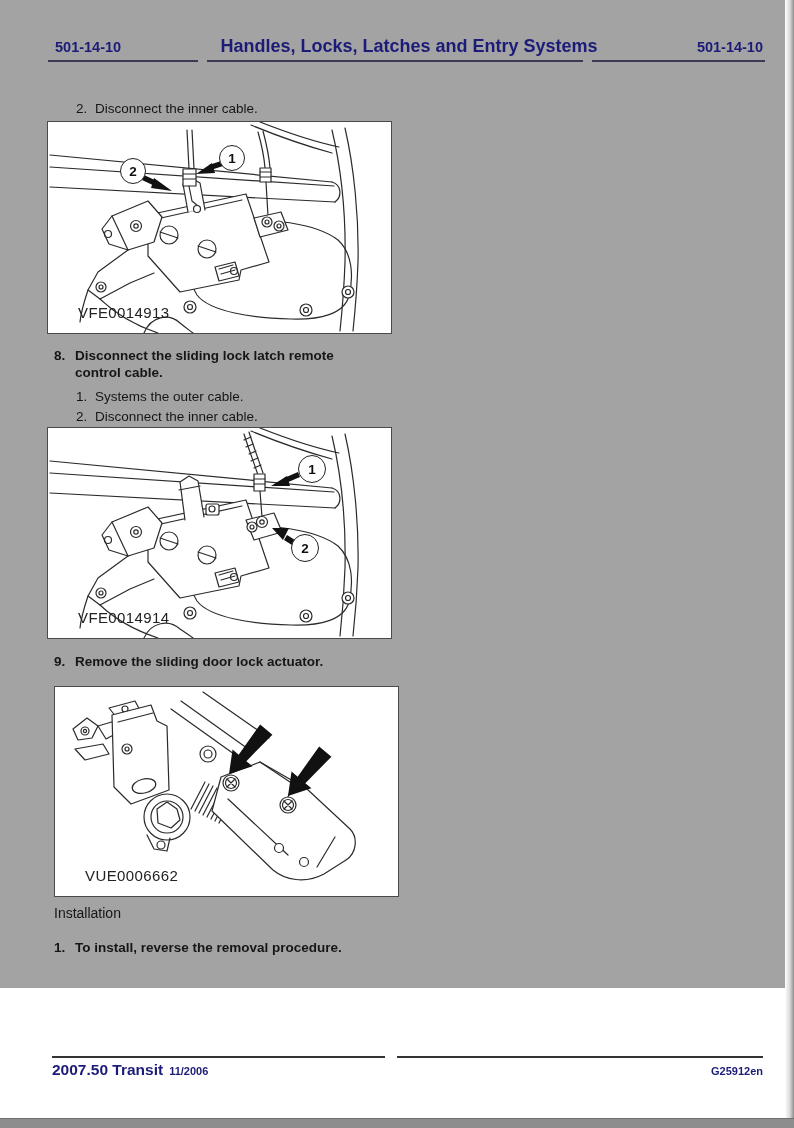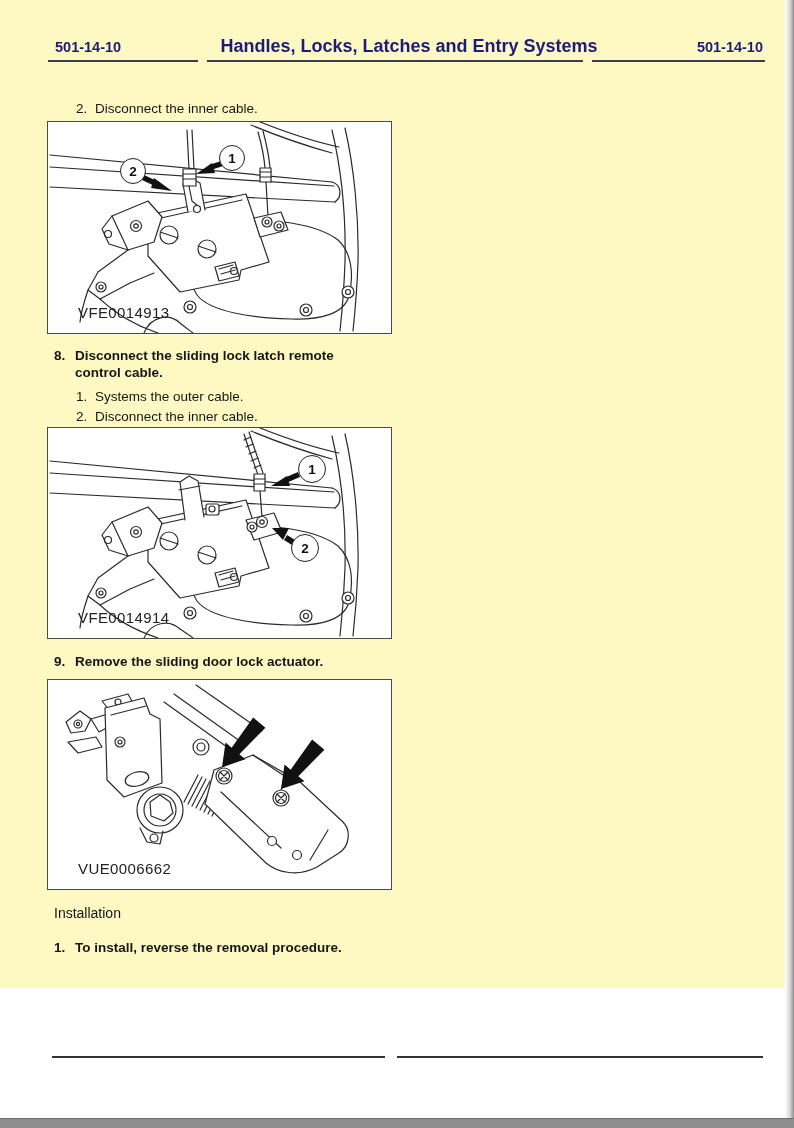--- a/index.html
+++ b/index.html
@@ -1,17 +1,17 @@
 <!DOCTYPE html>
 <html><head>
 <meta charset="utf-8">
 <style>
   html,body{margin:0;padding:0;background:#ffffff;}
   body{width:794px;height:1128px;overflow:hidden;font-family:"Liberation Sans",sans-serif;color:#161616;}
-  .page{position:relative;width:794px;height:988px;background:#fef9c3;}
+  .page{position:relative;width:794px;height:988px;background:#a3a3a3;}
   .edge-right{position:absolute;left:785px;top:0;width:9px;height:1119px;
     background:linear-gradient(to right,#ffffff 0%,#d8d8d8 55%,#8d8d8d 100%);}
   .edge-bottom{position:absolute;left:0;top:1118px;width:794px;height:10px;background:#8d8d8d;border-top:1px solid #6f6f6f;}
 
   .navy{color:#1c1c78;}
   .header-row{position:absolute;left:55px;top:36px;width:708px;display:flex;justify-content:space-between;align-items:baseline;}
   .header-row .code{font-size:14.5px;font-weight:bold;}
   .header-row .title{font-size:18px;font-weight:bold;text-align:center;flex:1;}
   .header-rule{position:absolute;left:48px;top:47px;width:717px;height:14px;display:flex;}
   .header-rule span{border-bottom:2px solid #3a3a55;display:block;height:13px;}
@@ -231,21 +231,21 @@
     <div class="badge b28" style="left:250px;top:27px;">1</div>
     <div class="badge b28" style="left:243px;top:106px;">2</div>
     <figcaption class="fig-label">VFE0014914</figcaption>
   </figure>
 
   <div class="step bold" style="left:54px;top:653px;">
     <span class="num" style="flex-basis:21px;">9.</span>
     <span class="txt">Remove the sliding door lock actuator.</span>
   </div>
 
-  <figure class="fig" style="top:679px;height:209px;margin:0;">
+  <figure class="fig" style="top:679px;height:209px;margin:7px;">
     <svg width="343" height="209" viewBox="0 0 343 209">
       <g stroke="#2b2b2b" fill="none" stroke-width="1.2" stroke-linejoin="round" stroke-linecap="round">
         <g>
           <path d="M18,42 L32,31 L43,39 L37,51 L23,53 Z"></path>
           <circle fill="#fff" cx="30" cy="44" r="4"></circle>
             <circle cx="30" cy="44" r="1.6"></circle>
           <path d="M43,39 L60,34 L66,44 L51,52 Z"></path>
           <path d="M60,53 L66,46 L72,54 L78,47 L84,55 L90,48"></path>
           <path d="M20,62 L48,57 L54,67 L30,73 Z"></path>
           <path d="M54,21 L80,14 L86,25 L62,31 Z"></path>
@@ -293,16 +293,21 @@
   </figure>
 
   <div class="install-heading">Installation</div>
   <div class="step bold" style="left:54px;top:939px;">
     <span class="num" style="flex-basis:21px;">1.</span>
     <span class="txt">To install, reverse the removal procedure.</span>
   </div>
 
   <div class="footer-rule" style="left:52px;width:333px;"></div>
   <div class="footer-rule" style="left:397px;width:366px;"></div>
+  <div class="footer-row">
+    <span class="footer-model navy">2007.50 Transit</span>
+    <span class="footer-date navy">11/2006</span>
+    <span class="footer-doc navy">G25912en</span>
+  </div>
 
   <div class="edge-right"></div>
   <div class="edge-bottom"></div>
 </div>
 
 </body></html>

